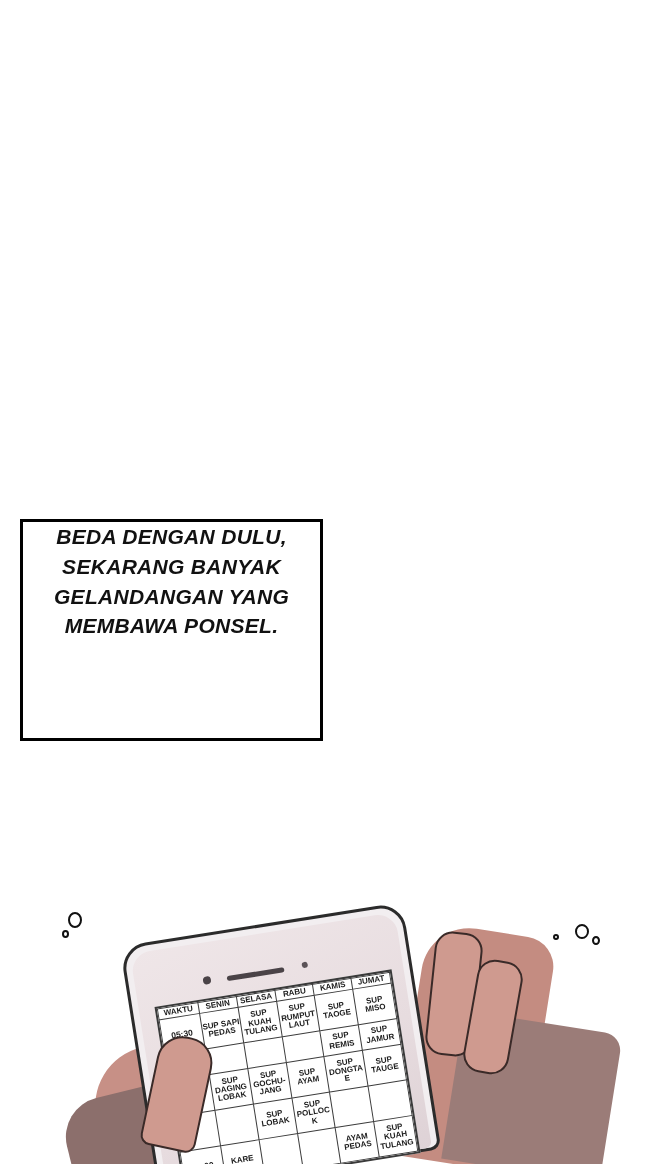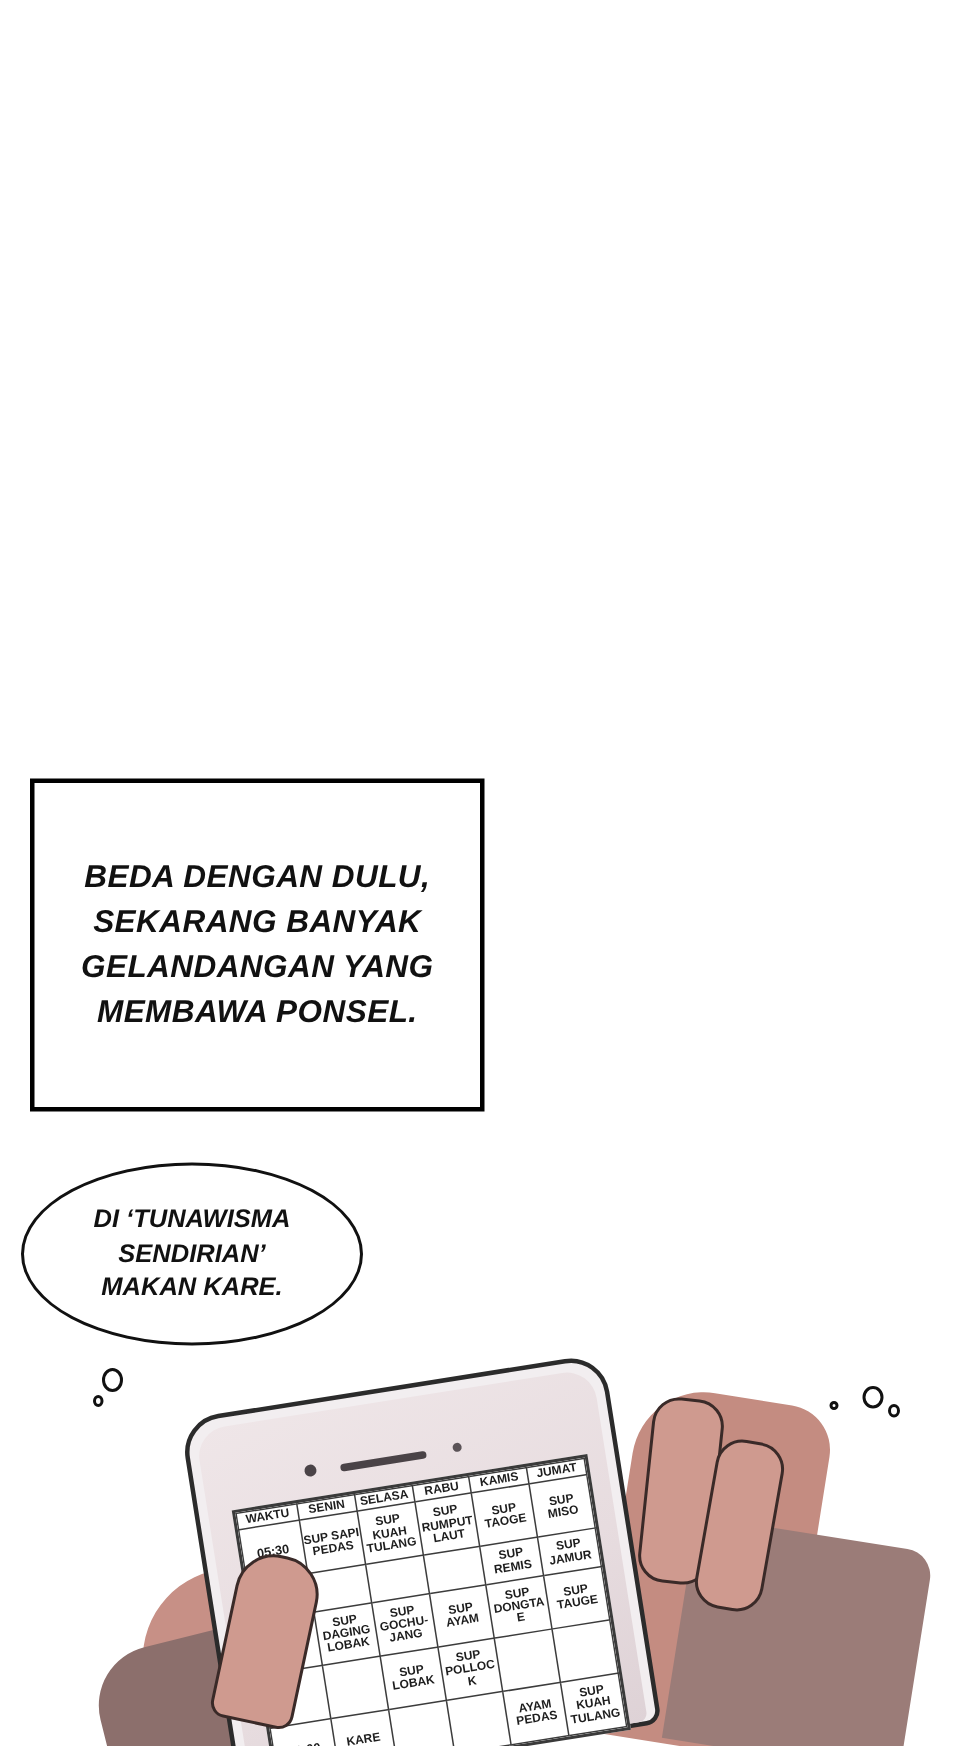--- a/index.html
+++ b/index.html
@@ -22,21 +22,20 @@
   .caption-box {
     position: absolute;
     left: 20px;
     top: 519px;
     width: 303px;
     height: 222px;
     border: 3px solid #000000;
     background: #ffffff;
     box-sizing: border-box;
     display: flex;
-    align-items: center;
     justify-content: center;
   }
   .caption-text {
     font-style: italic;
     font-weight: bold;
     font-size: 21px;
     line-height: 1.42;
     color: #111111;
     text-align: center;
     letter-spacing: 0.3px;
@@ -250,25 +249,20 @@
 
 <div id="page">
 
   <div class="caption-box">
     <div class="caption-text">BEDA DENGAN DULU,
 SEKARANG BANYAK
 GELANDANGAN YANG
 MEMBAWA PONSEL.</div>
   </div>
 
-  <div class="balloon" id="balloon-left">
-    <div class="balloon-text">DI ‘TUNAWISMA
-SENDIRIAN’
-MAKAN KARE.</div>
-  </div>
   <div class="tail-dot" id="tail-left-1"></div>
   <div class="tail-dot" id="tail-left-2"></div>
 
   <div class="tail-dot" id="tail-right-1"></div>
   <div class="tail-dot" id="tail-right-2"></div>
   <div class="tail-dot" id="tail-right-3"></div>
 
   <div class="arm-left-skin"></div>
   <div class="arm-left-sleeve"></div>
   <div class="arm-right-skin"></div>

